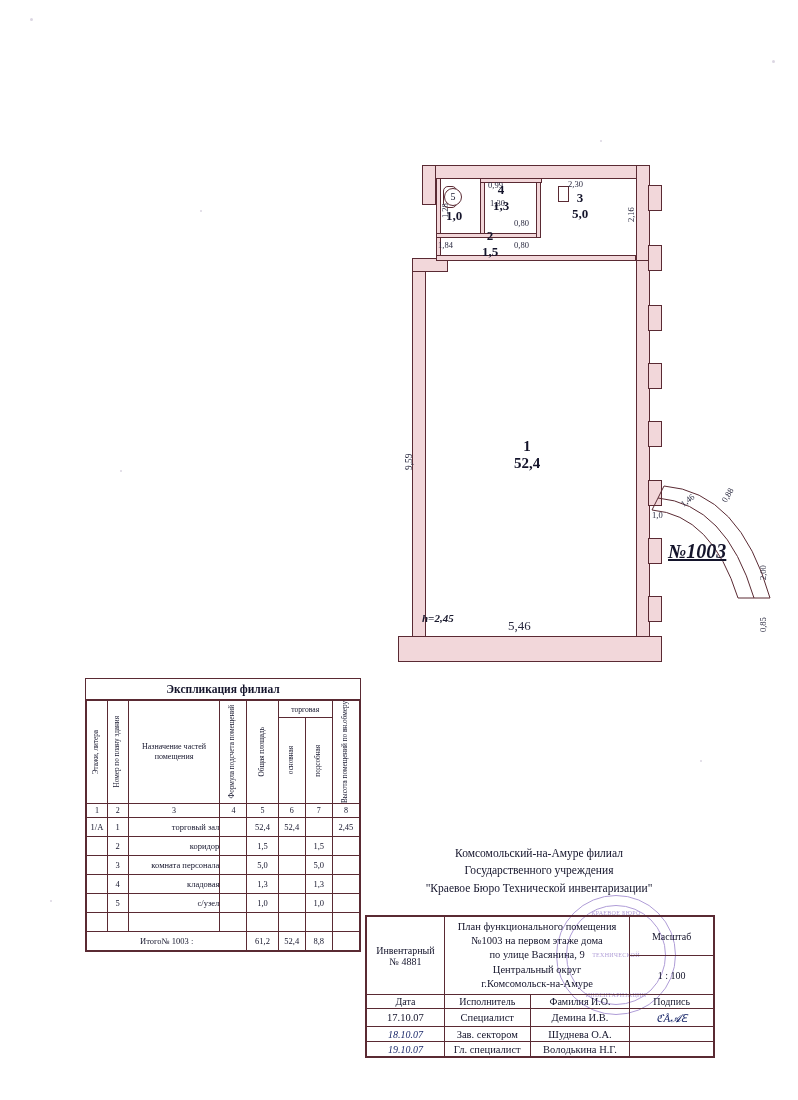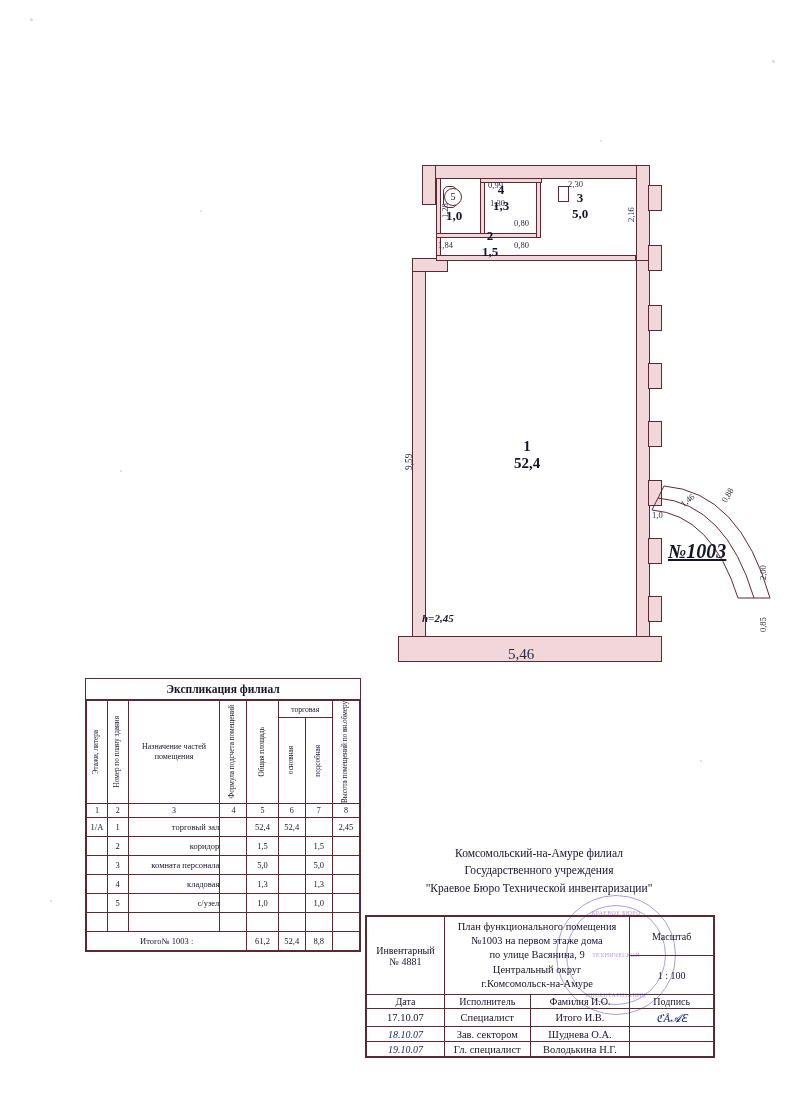--- a/index.html
+++ b/index.html
@@ -131,21 +131,21 @@
       <span class="a">1,0</span>
     </div>
     <div class="circnum" style="left:64px;top:38px;">5</div>
 
     <div class="roomnum" style="left:112px;top:288px;width:70px;font-size:15px;">
       <span class="n" style="font-size:15px;">1</span>
       <span class="a" style="font-size:15px;">52,4</span>
     </div>
 
     <div class="dim dimv" style="left:24px;top:320px;font-size:9.5px;">9,59</div>
-    <div class="dim" style="left:128px;top:468px;font-size:15px;margin-top:28px;">5,46</div>
+    <div class="dim" style="left:128px;top:468px;font-size:13px;">5,46</div>
     <div class="hnote" style="left:42px;top:462px;">h=2,45</div>
 
     <svg width="150" height="160" style="position:absolute;left:262px;top:330px;">
       <path d="M10 30 Q70 35 96 118" stroke="#5a2a33" fill="none" stroke-width="1"></path>
       <path d="M16 18 Q84 24 112 118" stroke="#5a2a33" fill="none" stroke-width="1"></path>
       <path d="M22 6 Q98 12 128 118" stroke="#5a2a33" fill="none" stroke-width="1"></path>
       <line x1="10" y1="30" x2="22" y2="6" stroke="#5a2a33" stroke-width="1"></line>
       <line x1="96" y1="118" x2="128" y2="118" stroke="#5a2a33" stroke-width="1"></line>
     </svg>
     <div class="dim" style="left:272px;top:360px;">1,0</div>
@@ -323,21 +323,21 @@
       </tr>
       <tr>
         <td class="lbl">Дата</td>
         <td class="lbl">Исполнитель</td>
         <td class="lbl">Фамилия И.О.</td>
         <td class="lbl">Подпись</td>
       </tr>
       <tr>
         <td>17.10.07</td>
         <td>Специалист</td>
-        <td>Итого И.В.</td>
+        <td>Демина И.В.</td>
         <td><span class="sign">ℭÅ𝓐ℇ</span></td>
       </tr>
       <tr>
         <td class="handdate">18.10.07</td>
         <td>Зав. сектором</td>
         <td>Шуднева О.А.</td>
         <td><span class="sign">ℭ𝒶𝒼</span></td>
       </tr>
       <tr>
         <td class="handdate">19.10.07</td>

